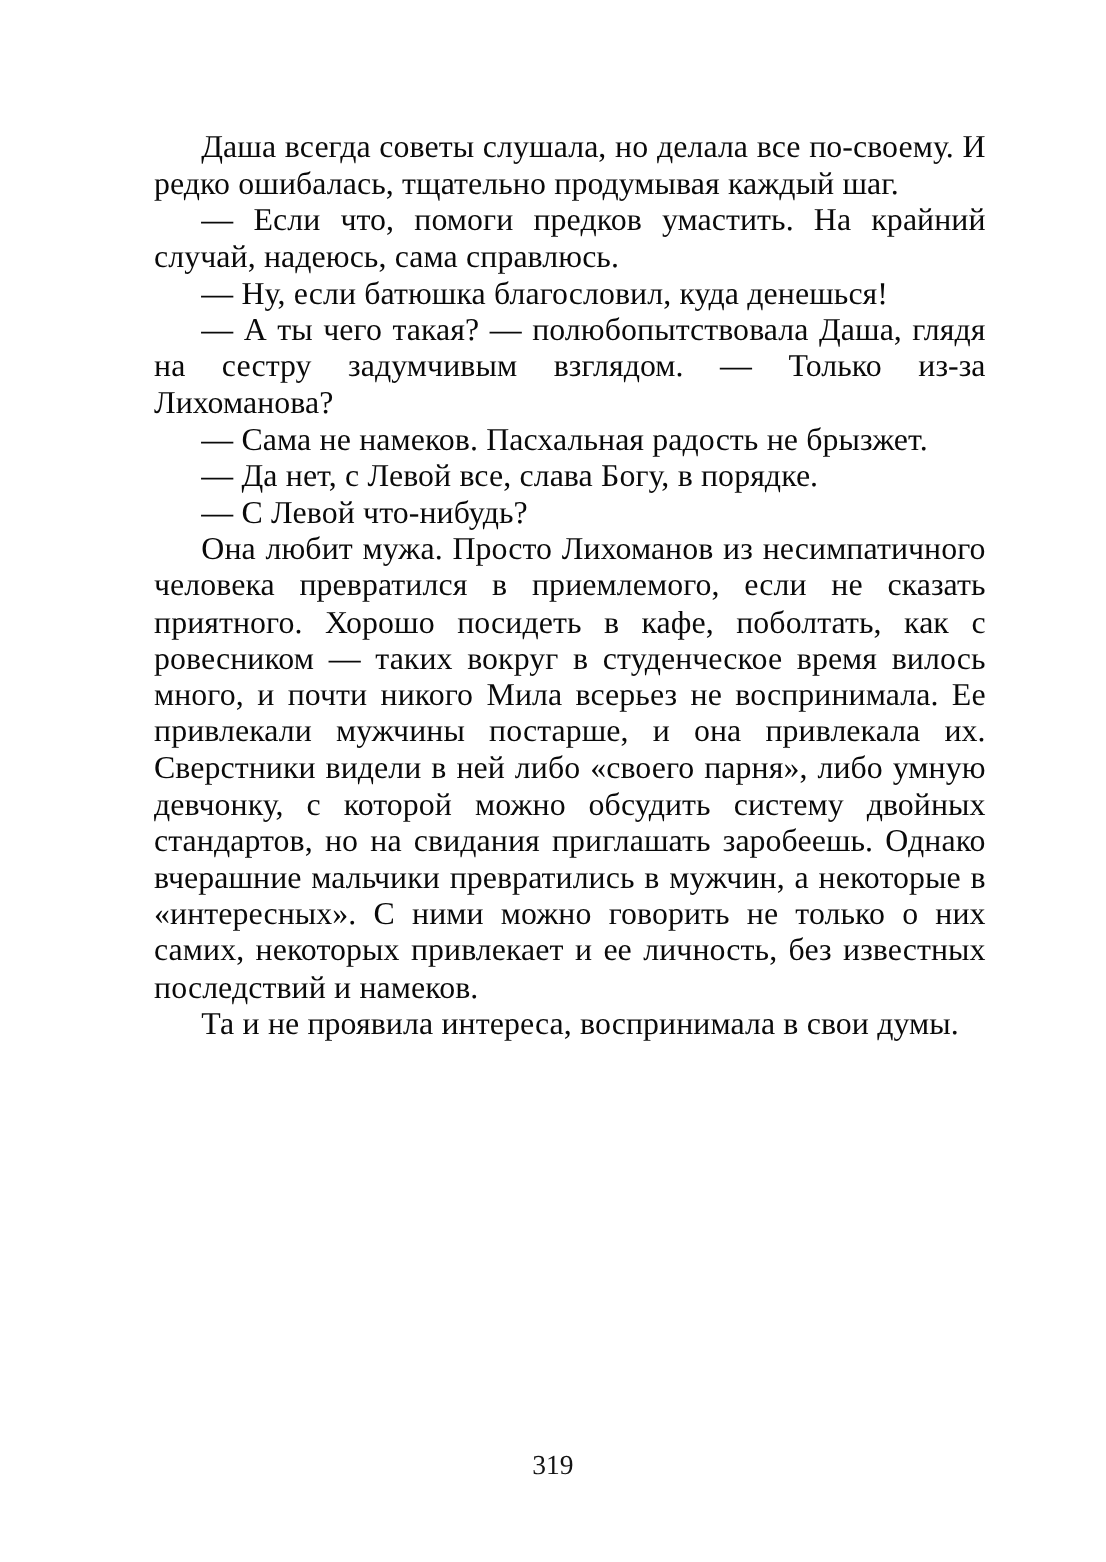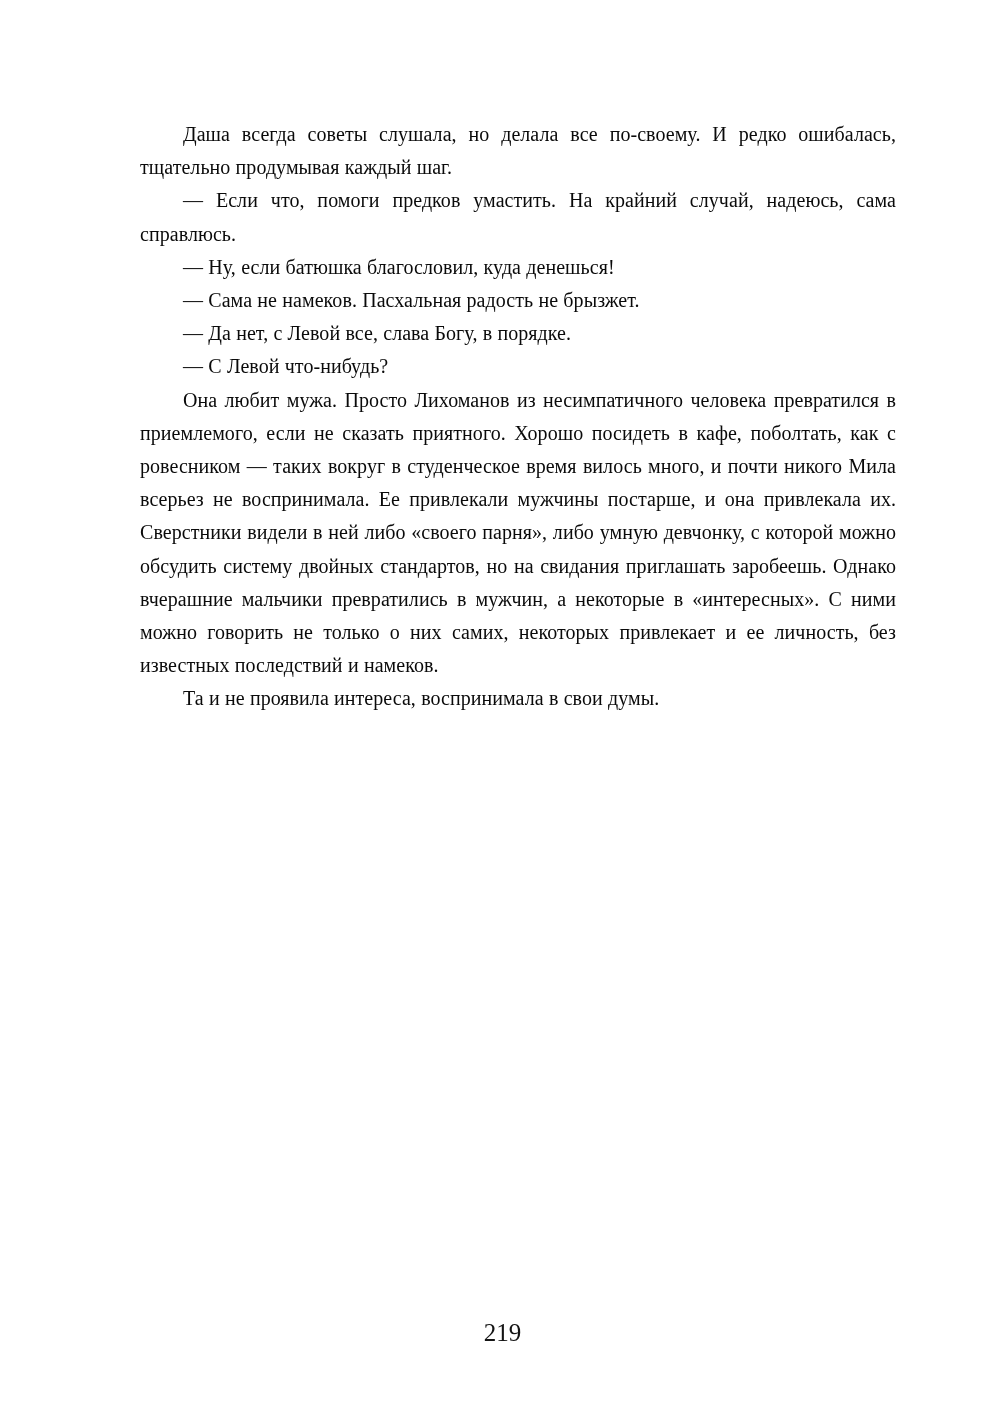--- a/index.html
+++ b/index.html
@@ -24,21 +24,21 @@
     left: 140px;
     top: 118px;
     width: 756px;
   }
 
   .para {
     margin: 0;
     text-align: justify;
     text-justify: inter-word;
     text-indent: 43px;
-    font-size: 20px;
+    font-size: 29px;
     line-height: 33.2px;
     letter-spacing: 0.05px;
     word-spacing: 0.2px;
     -webkit-font-smoothing: antialiased;
     hyphens: manual;
   }
 
   .page-number {
     position: absolute;
     left: 0;
@@ -53,22 +53,23 @@
 </style>
 </head>
 <body>
 
 <div class="page">
 
   <div class="text-block">
     <p class="para">Даша всегда советы слушала, но делала все по-своему. И редко ошибалась, тщательно продумывая каждый шаг.</p>
     <p class="para">— Если что, помоги предков умастить. На крайний случай, надеюсь, сама справлюсь.</p>
     <p class="para">— Ну, если батюшка благословил, куда денешься!</p>
+    <p class="para">— А ты чего такая? — полюбопытствовала Даша, глядя на сестру задумчивым взглядом. — Только из-за Лихоманова?</p>
     <p class="para">— Сама не намеков. Пасхальная радость не брызжет.</p>
     <p class="para">— Да нет, с Левой все, слава Богу, в порядке.</p>
     <p class="para">— С Левой что-нибудь?</p>
     <p class="para">Она любит мужа. Просто Лихоманов из несимпатичного человека превратился в приемлемого, если не сказать приятного. Хорошо посидеть в кафе, поболтать, как с ровесником — таких вокруг в студенческое время вилось много, и почти никого Мила всерьез не воспринимала. Ее привлекали мужчины постарше, и она привлекала их. Сверстники видели в ней либо «своего парня», либо умную девчонку, с которой можно обсудить систему двойных стандартов, но на свидания приглашать заробеешь. Однако вчерашние мальчики превратились в мужчин, а некоторые в «интересных». С ними можно говорить не только о них самих, некоторых привлекает и ее личность, без известных последствий и намеков.</p>
     <p class="para">Та и не проявила интереса, воспринимала в свои думы.</p>
   </div>
 
-  <div class="page-number">219</div>
+  <div class="page-number">319</div>
 
 </div>
 
 </body></html>

